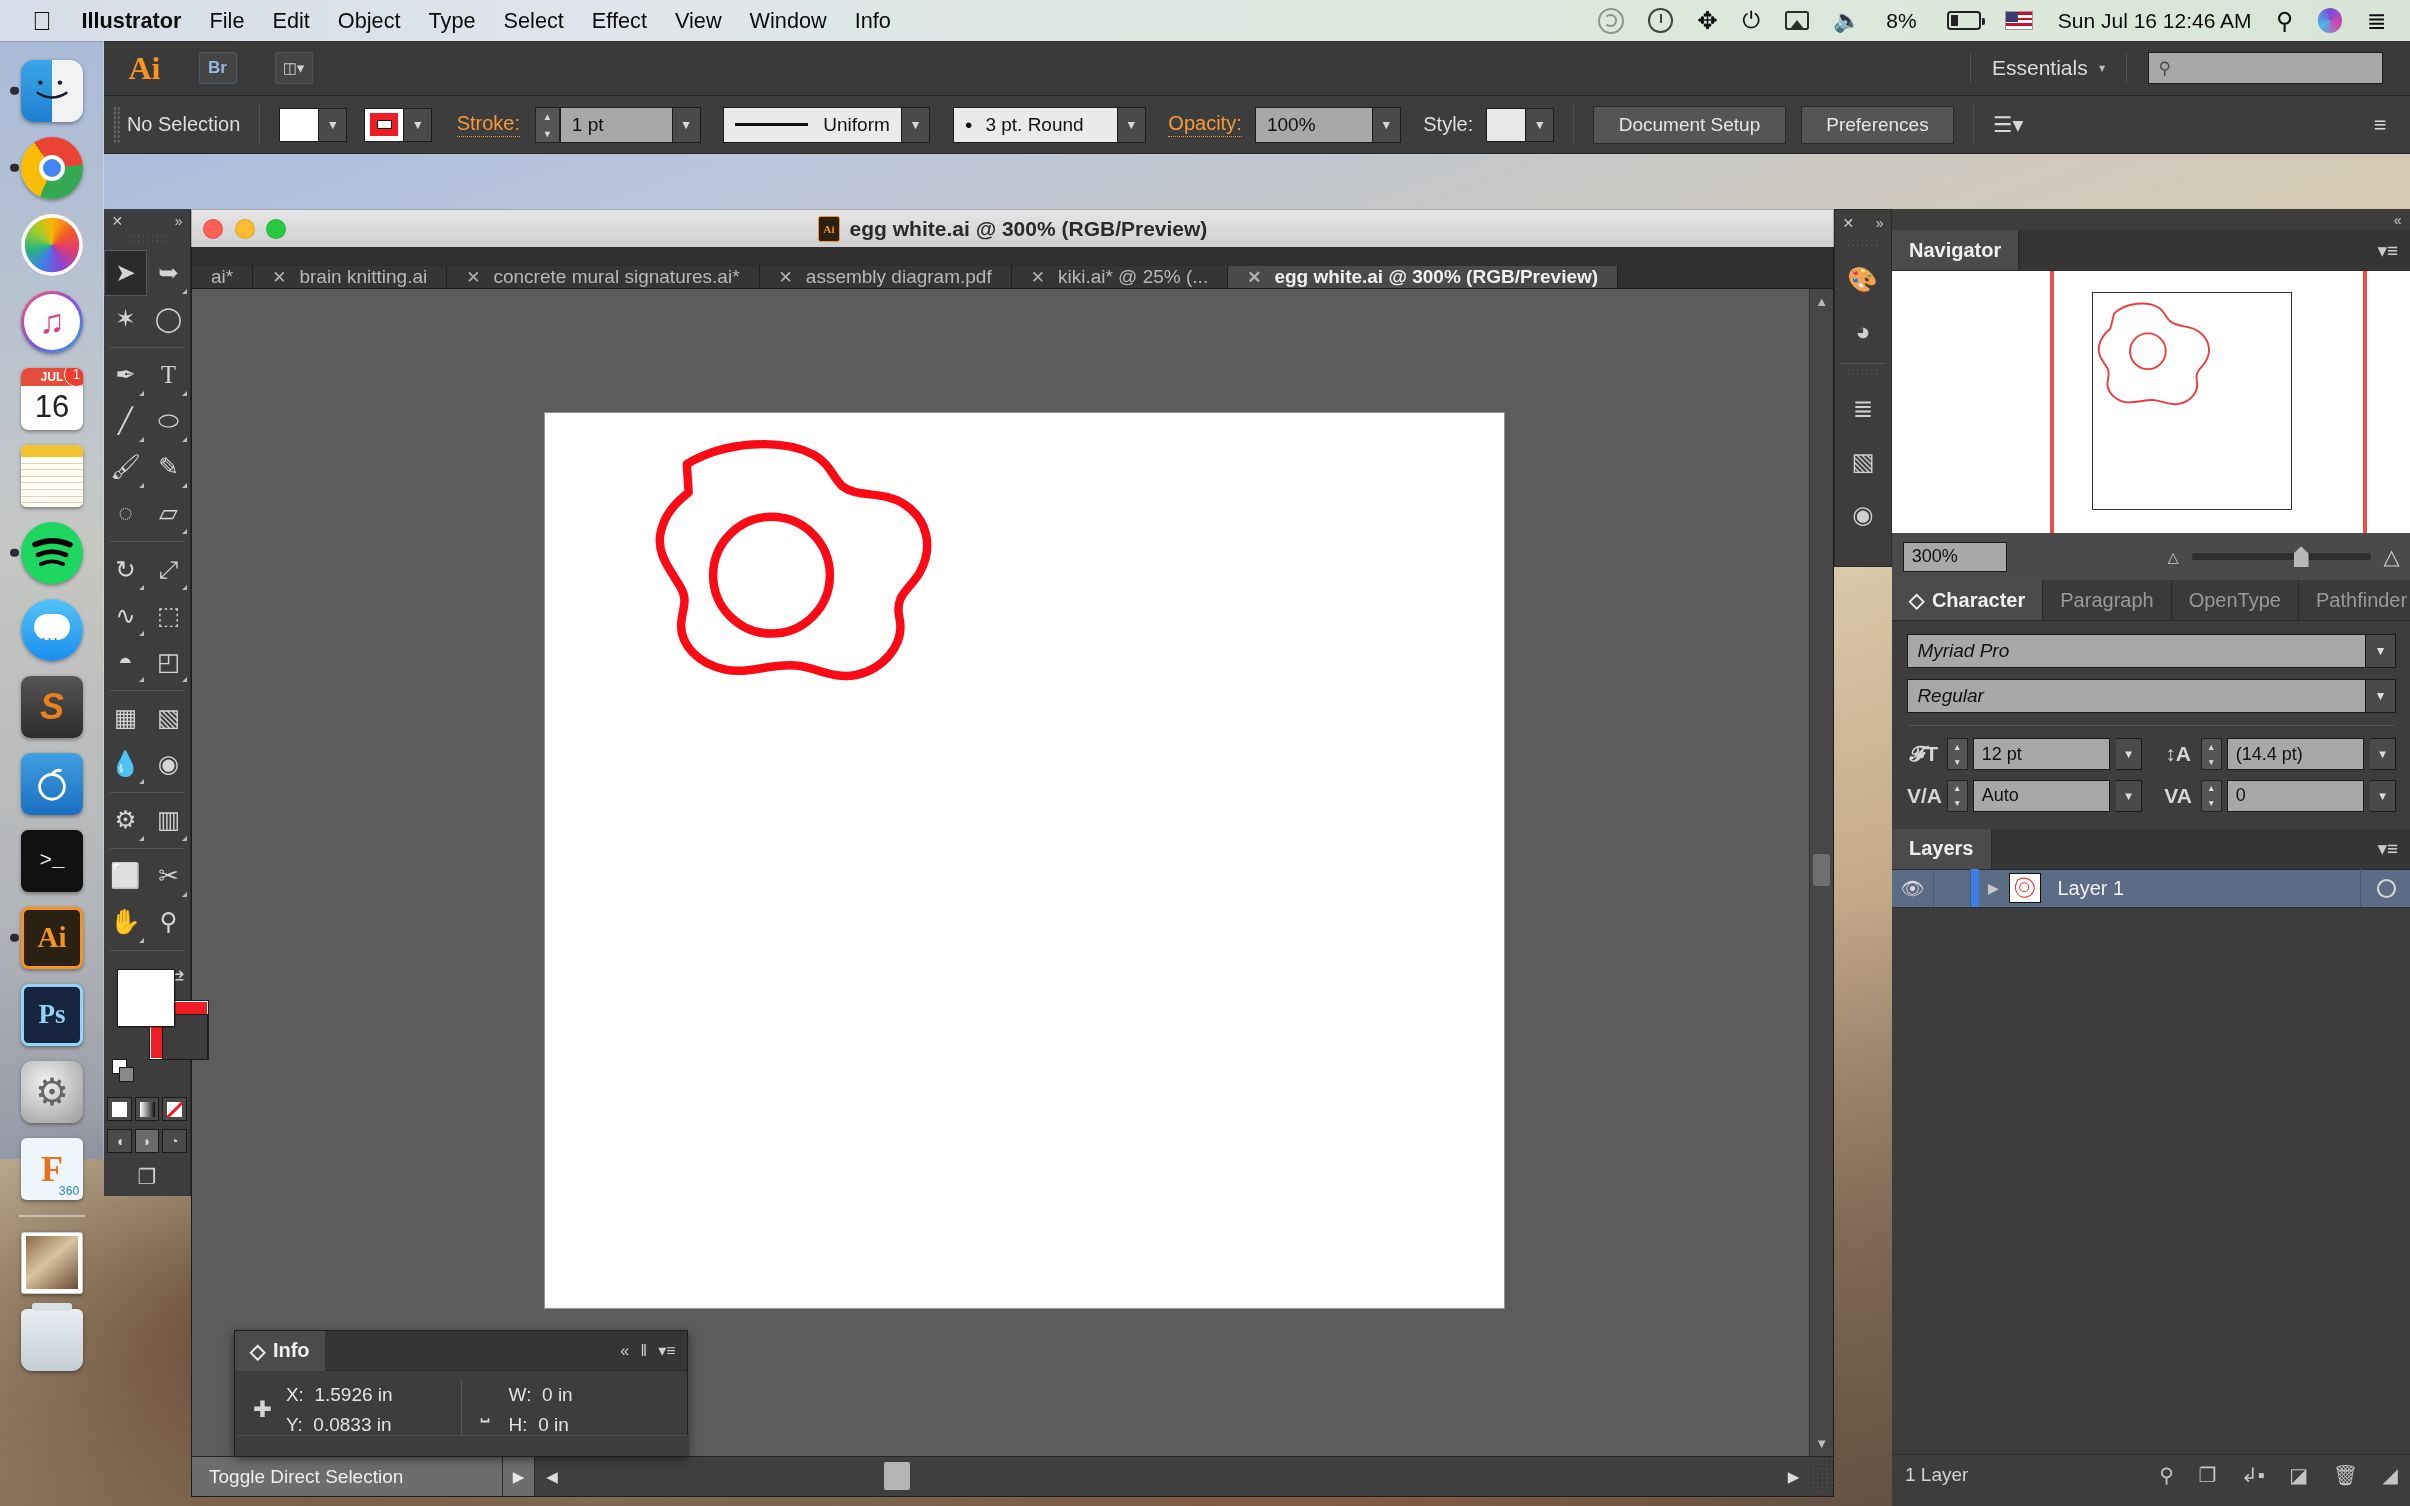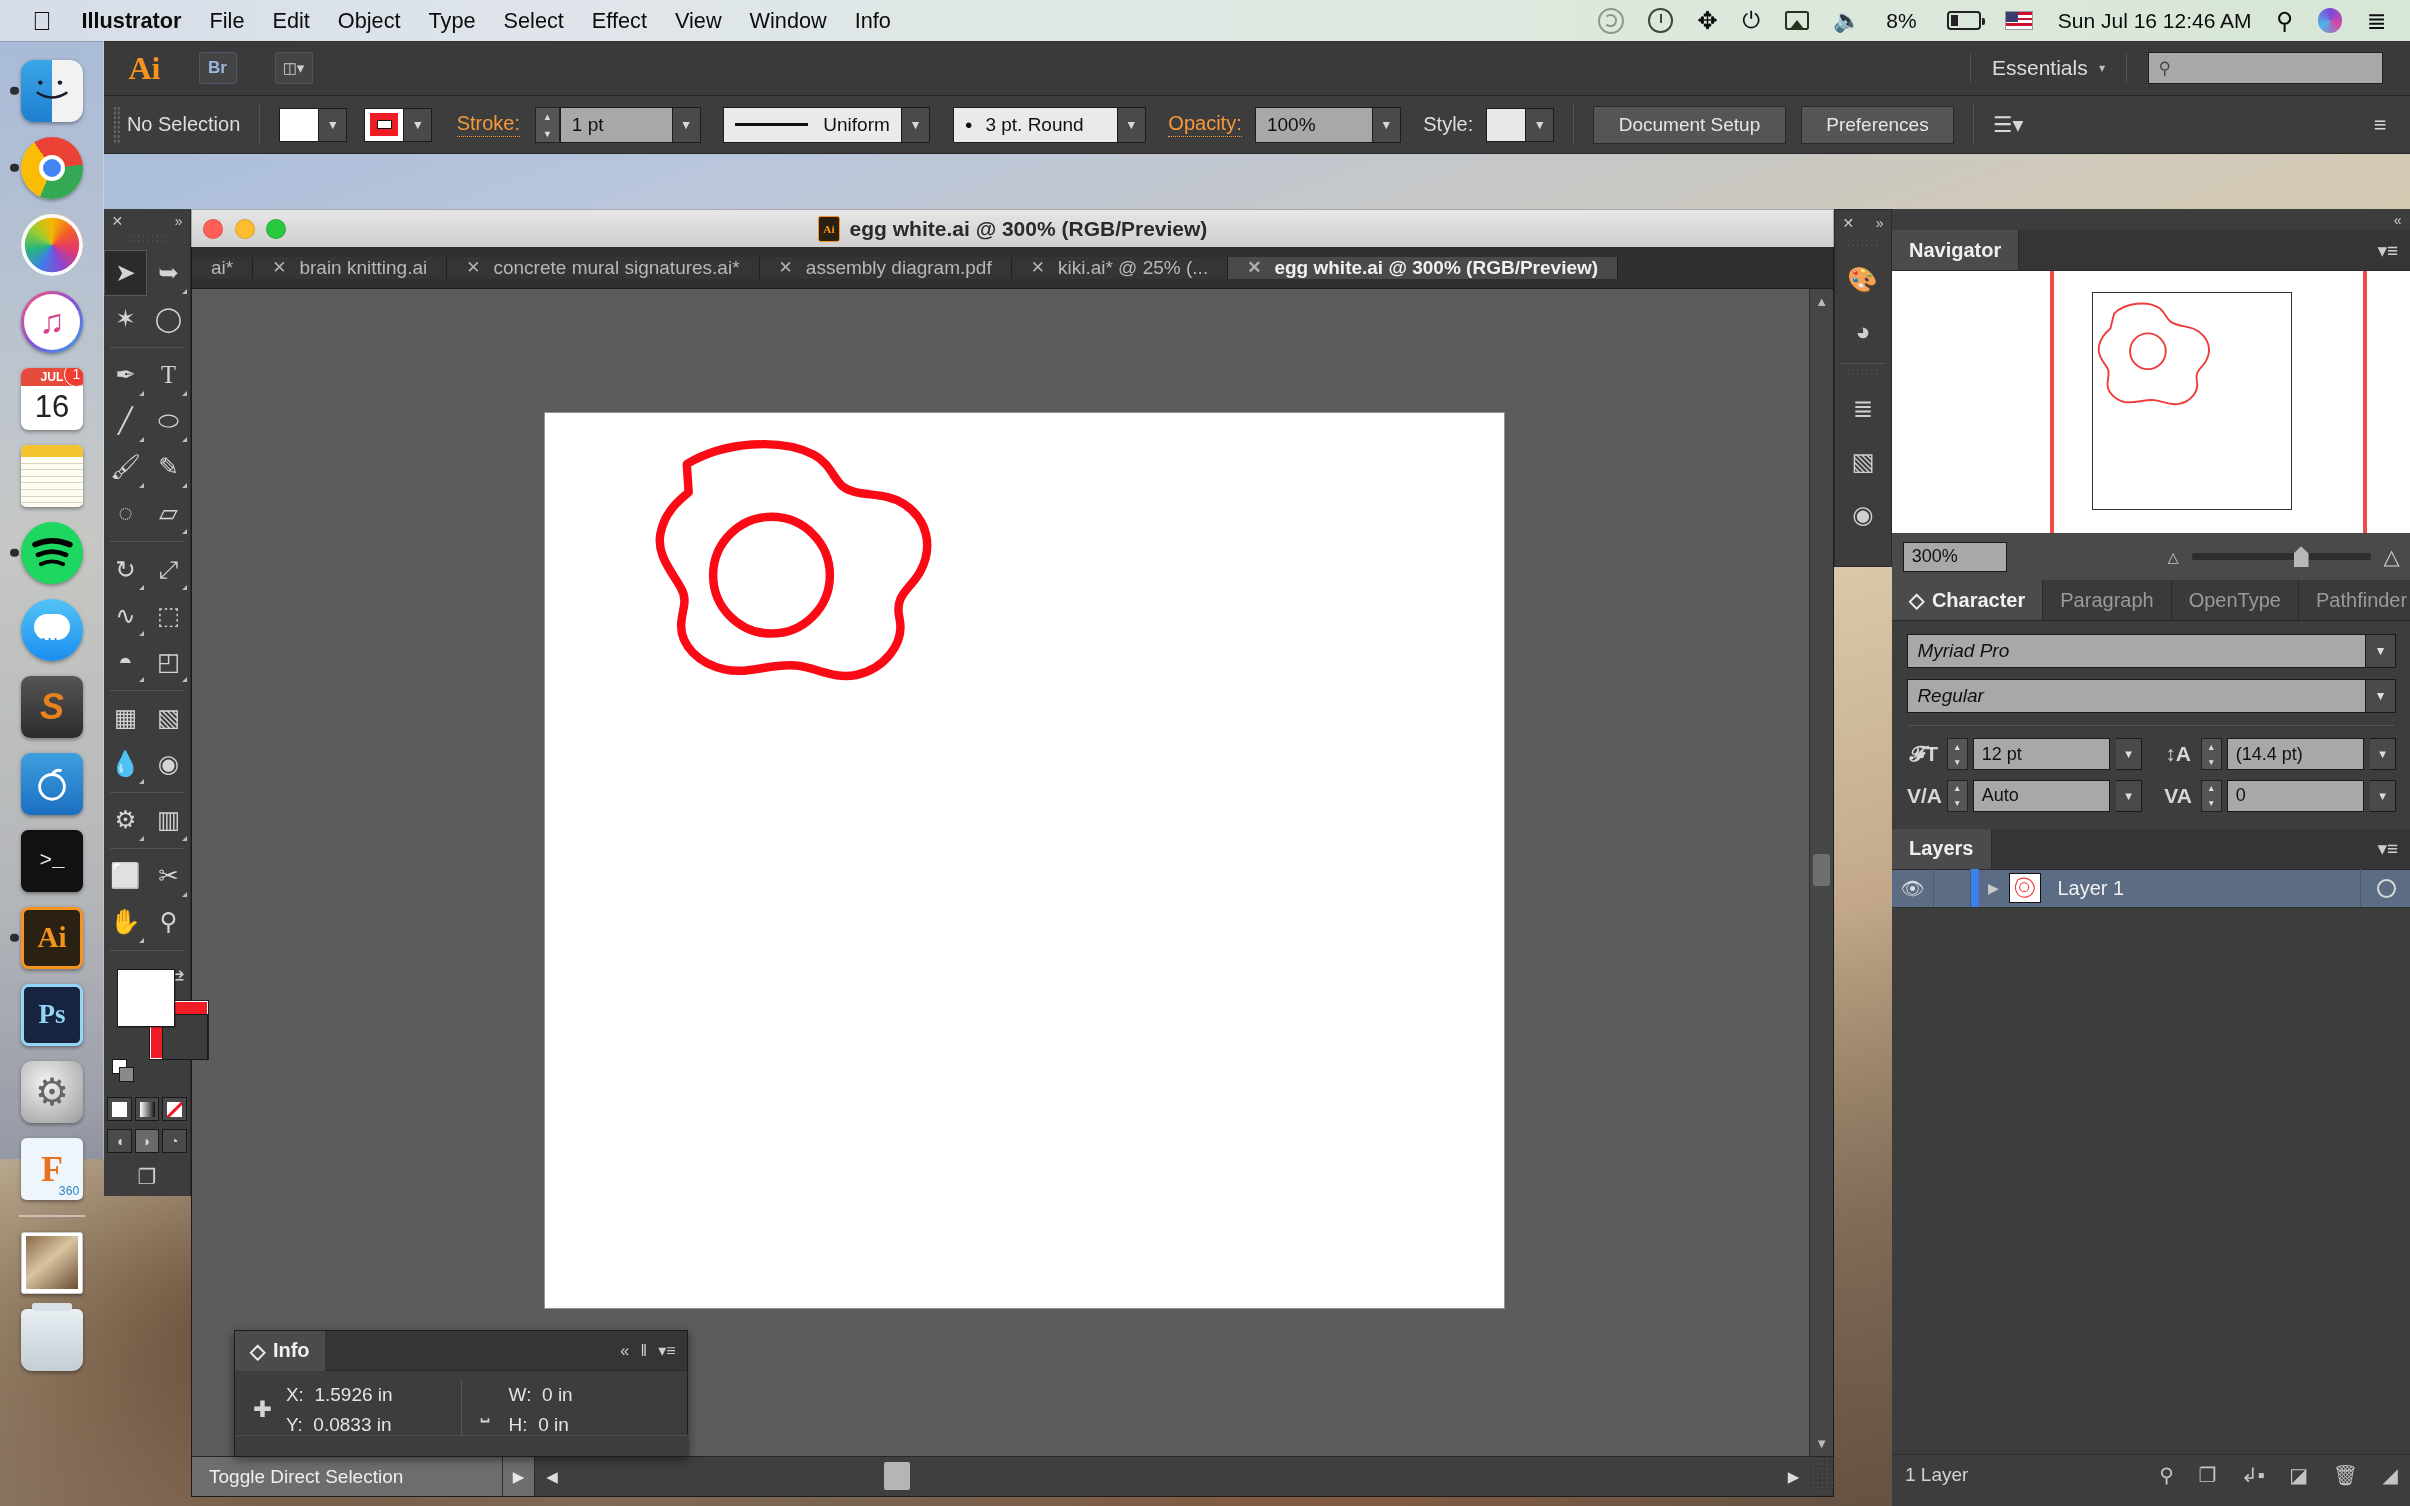--- a/index.html
+++ b/index.html
@@ -161,21 +161,21 @@
     display:flex; align-items:center; position:relative;
   }
   .tl-dot { width:20px;height:20px;border-radius:50%; margin-left:11.3px; border:0.9px solid rgba(0,0,0,.12);}
   .tl-red{background:#ff5f57;} .tl-yellow{background:#febc2e;} .tl-green{background:#28c840;}
   #doc-title { position:absolute; left:0; right:0; text-align:center; font-size:21px; color:#2a2a2a; font-weight:bold;
                 display:flex; align-items:center; justify-content:center; gap:9.4px;}
   .doc-fileicon { width:22.6px;height:26px;background:#2b2112;border:1.9px solid #f79420;border-radius:2.8px;color:#f79420;font-size:11.3px;
                   display:flex;align-items:center;justify-content:center;font-weight:bold;font-family:"Liberation Serif",serif;}
 
   #doc-tabs { height:41px; background:#2f2f2f; border-left:0.9px solid #1c1c1c; border-right:0.9px solid #1c1c1c;
-              display:flex; align-items:center; overflow:hidden; }
+              display:flex; align-items:flex-end; overflow:hidden; }
   .doc-tab { display:flex; align-items:center; gap:13px; padding:0 19px; color:#b8b8b8; font-size:19px;
              border-right:0.9px solid #202020; background:#353535; white-space:nowrap; }
   .doc-tab.active { background:#4a4a4a; color:#f0f0f0; font-weight:bold; }
   .doc-tab .x { font-size:17px; color:#b0b0b0; }
 
   #doc-canvas-area { position:absolute; left:0; top:79px; width:1643px; height:1209px;
                      background:#5c5c5c; border:0.9px solid #1c1c1c; overflow:hidden;}
   #artboard { position:absolute; left:353px; top:124px; width:959px; height:895px; background:#fff;
               box-shadow:0 0 0 0.9px #9a9a9a; }
   #artwork { position:absolute; left:38px; top:21px; width:377px; height:273px; }

